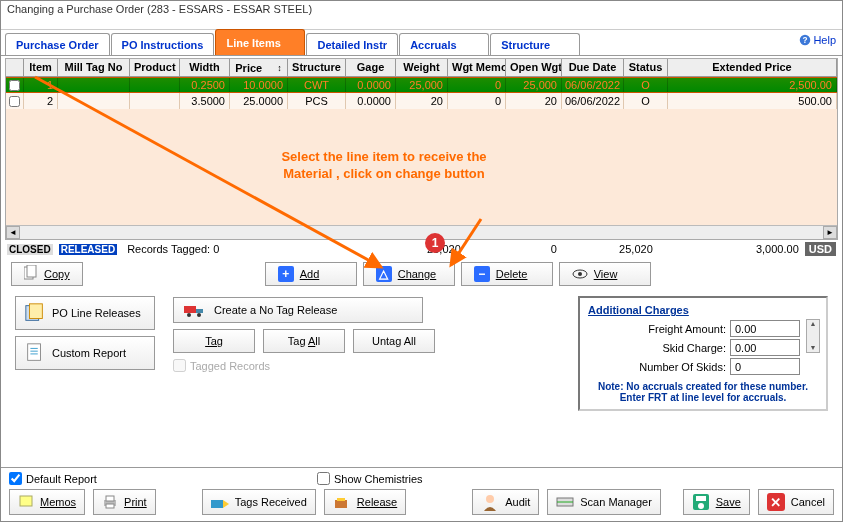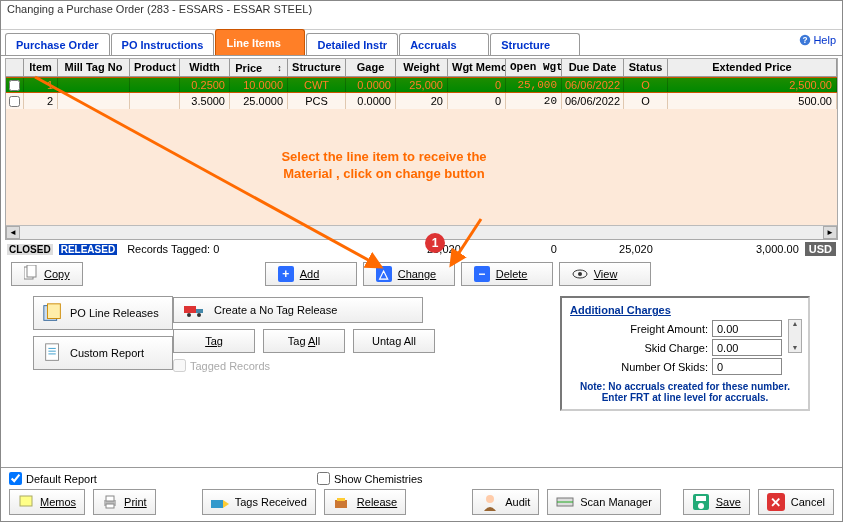--- a/index.html
+++ b/index.html
@@ -17,21 +17,21 @@
 .th-check { width: 18px; }
 .th-item { width: 34px; }
 .th-mill { width: 72px; }
 .th-product { width: 50px; }
 .th-width { width: 50px; }
 .th-price { width: 58px; display: flex; align-items: center; justify-content: center; gap: 15px; }
 .th-struct { width: 58px; }
 .th-gage { width: 50px; }
 .th-weight { width: 52px; }
 .th-wgt { width: 58px; }
-.th-open { width: 56px; font-family: Liberation Mono, monospace; }
+.th-open { width: 56px; }
 .th-due { width: 62px; }
 .th-status { width: 44px; }
 .th-ext { flex: 1; }
 .tbody { font-size: 11px; }
 .trow { display: flex; height: 16px; align-items: center; }
 .trow.sel { background: linear-gradient(#1d8c00,#008800); color: #ff7f27; border-top: 1px solid #cc5500; border-bottom: 1px solid #cc5500; }
 .trow.alt { background: #fdf5ee; }
 .td { border-right: 1px solid #e0c8b0; padding: 0 4px; text-align: right; overflow: hidden; white-space: nowrap; height: 100%; display: flex; align-items: center; justify-content: flex-end; }
 .td.left { justify-content: flex-start; }
 .td.center { justify-content: center; }
@@ -46,21 +46,21 @@
 .statusrow { display: flex; align-items: center; padding: 2px 6px; gap: 6px; font-size: 11px; }
 .badge-closed { background: #ddd; padding: 0 2px; font-size: 10px; font-weight: bold; }
 .badge-rel { background: #003fbf; color: #fff; padding: 0 2px; font-size: 10px; font-weight: bold; }
 .curr { background: #666; color: #fff; padding: 1px 4px; font-weight: bold; }
 .btnrow { display: flex; gap: 6px; align-items: center; padding: 4px 10px; }
 .btn { display: inline-flex; align-items: center; gap: 6px; border: 1px solid #999; background: linear-gradient(#fff,#eee); padding: 3px 12px; height: 24px; cursor: pointer; font-size: 11px; }
 .btn-big { min-width: 92px; justify-content: flex-start; }
 .icon-sq { width: 16px; height: 16px; border-radius: 2px; display: inline-flex; align-items: center; justify-content: center; color: #fff; font-size: 12px; font-weight: bold; }
 .blue { background: #2b6cff; }
 .eye-i { width: 16px; height: 16px; }
-.lower { display: flex; padding: 6px 32px; }
+.lower { display: flex; gap: 18px; padding: 6px 14px; }
 .left-col { width: 140px; display: flex; flex-direction: column; gap: 6px; }
 .big-btn { display: flex; align-items: center; gap: 6px; border: 1px solid #999; background: linear-gradient(#fff,#eee); padding: 4px 8px; height: 34px; cursor: pointer; font-size: 11px; }
 .big-btn svg { width: 22px; height: 22px; }
 .mid-col { flex: 1; }
 .fieldset-look { border: none; padding: 1px 0 6px; }
 .long-btn { display: flex; align-items: center; gap: 8px; border: 1px solid #999; background: linear-gradient(#fff,#eee); padding: 3px 10px; height: 26px; cursor: pointer; font-size: 11px; width: 250px; }
 .triple { display: flex; gap: 8px; margin-top: 6px; }
 .triple .btn { min-width: 82px; justify-content: center; }
 .disabled-txt { color: #aaa; margin-top: 6px; display: inline-flex; align-items: center; gap: 4px; }
 .charges { border: 2px inset #ccc; width: 250px; padding: 6px 8px; font-size: 11px; margin-left: 10px; }

